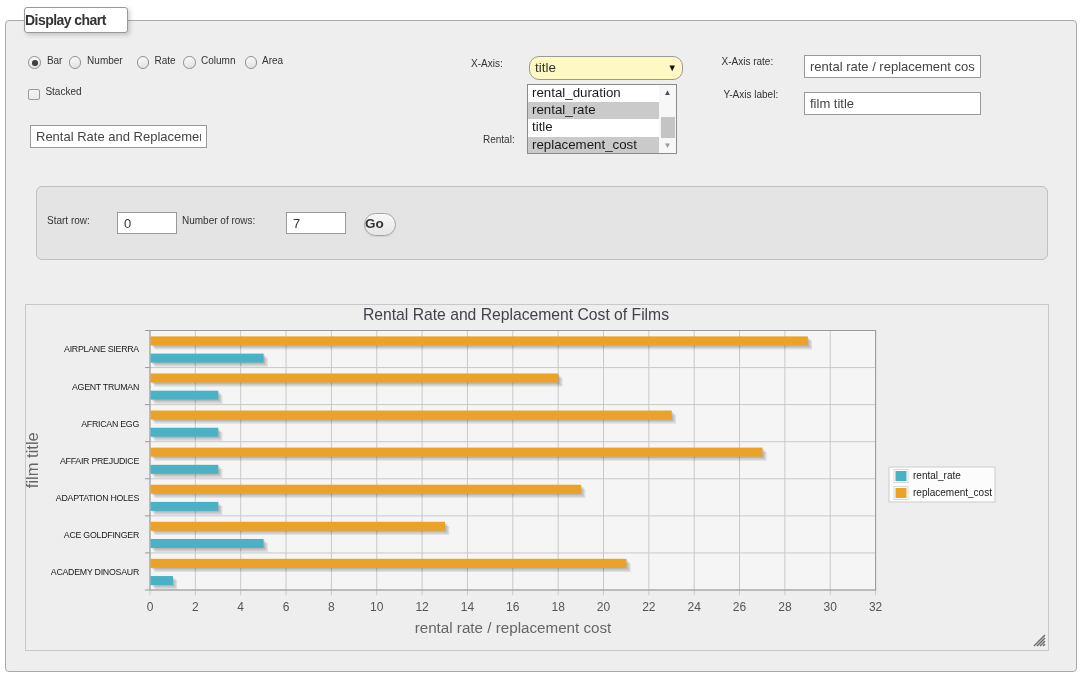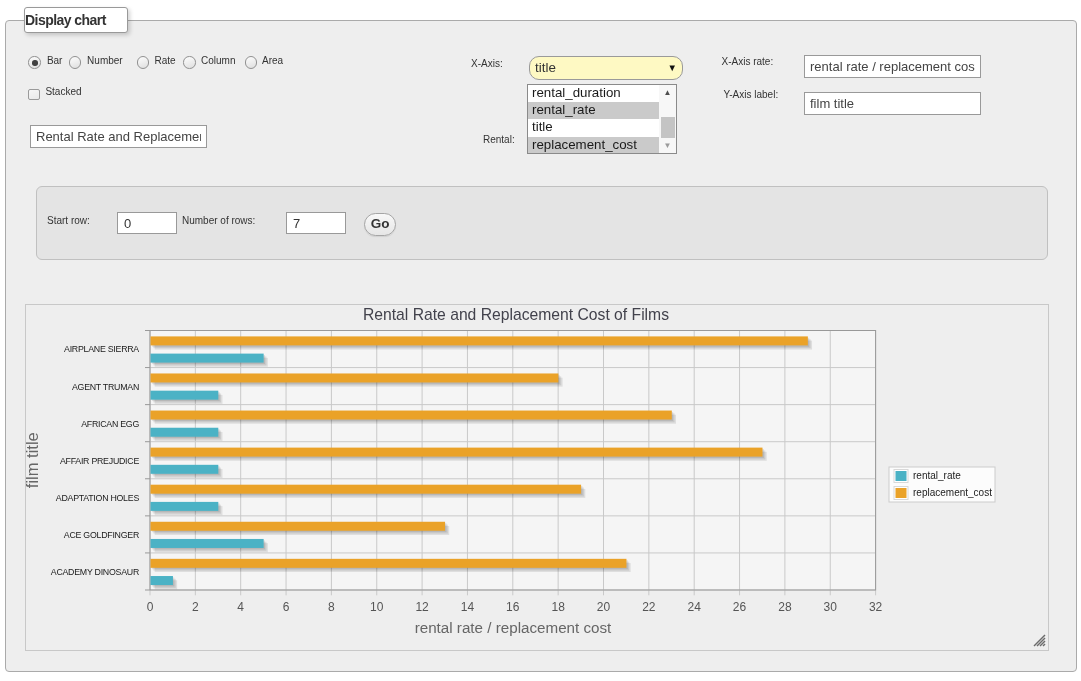--- a/index.html
+++ b/index.html
@@ -29,21 +29,21 @@
 .opt.sel { background:#cacaca; }
 .sbar { position:absolute; right:0; top:0; width:17px; height:68px; background:#f7f7f7; }
 .sbtn { position:absolute; left:0; width:17px; height:15px; text-align:center; font-size:8px; }
 .sthumb { position:absolute; left:1.5px; top:32px; width:14px; height:21px; background:#c4c4c4; }
 .rowbox { left:36px; top:186px; width:1012px; height:74px; background:#e4e4e4;
   border:1px solid #c0c0c0; border-radius:6px; }
 .lab2 { font-size:10px; color:#333; white-space:nowrap; }
 .ti2 { height:22px; font-size:13px; color:#333; padding:0 6px; }
 .gobtn { left:364px; top:213px; width:32px; height:22.5px; border:1px solid #a5a5a5;
   border-radius:11.5px; background:linear-gradient(#f8f8f8,#e6e6e6);
-  font-size:13.5px; font-weight:bold; color:#333; text-align:center; line-height:20px;
+  font-size:13.5px; font-weight:bold; color:#333; line-height:20px;
   box-shadow:0 1px 1px rgba(0,0,0,0.08); }
 .chartbox { left:25px; top:304px; width:1024px; height:347px; background:#eeeeee;
   border:1px solid #c8c8c8; }
 
 </style></head><body>
 <div class="abs fieldset"></div>
 <div class="abs legendbox">Display chart</div>
 <span class="abs rad" style="left:28.2px;top:56px">
     <span class="dot"></span>
   </span>

